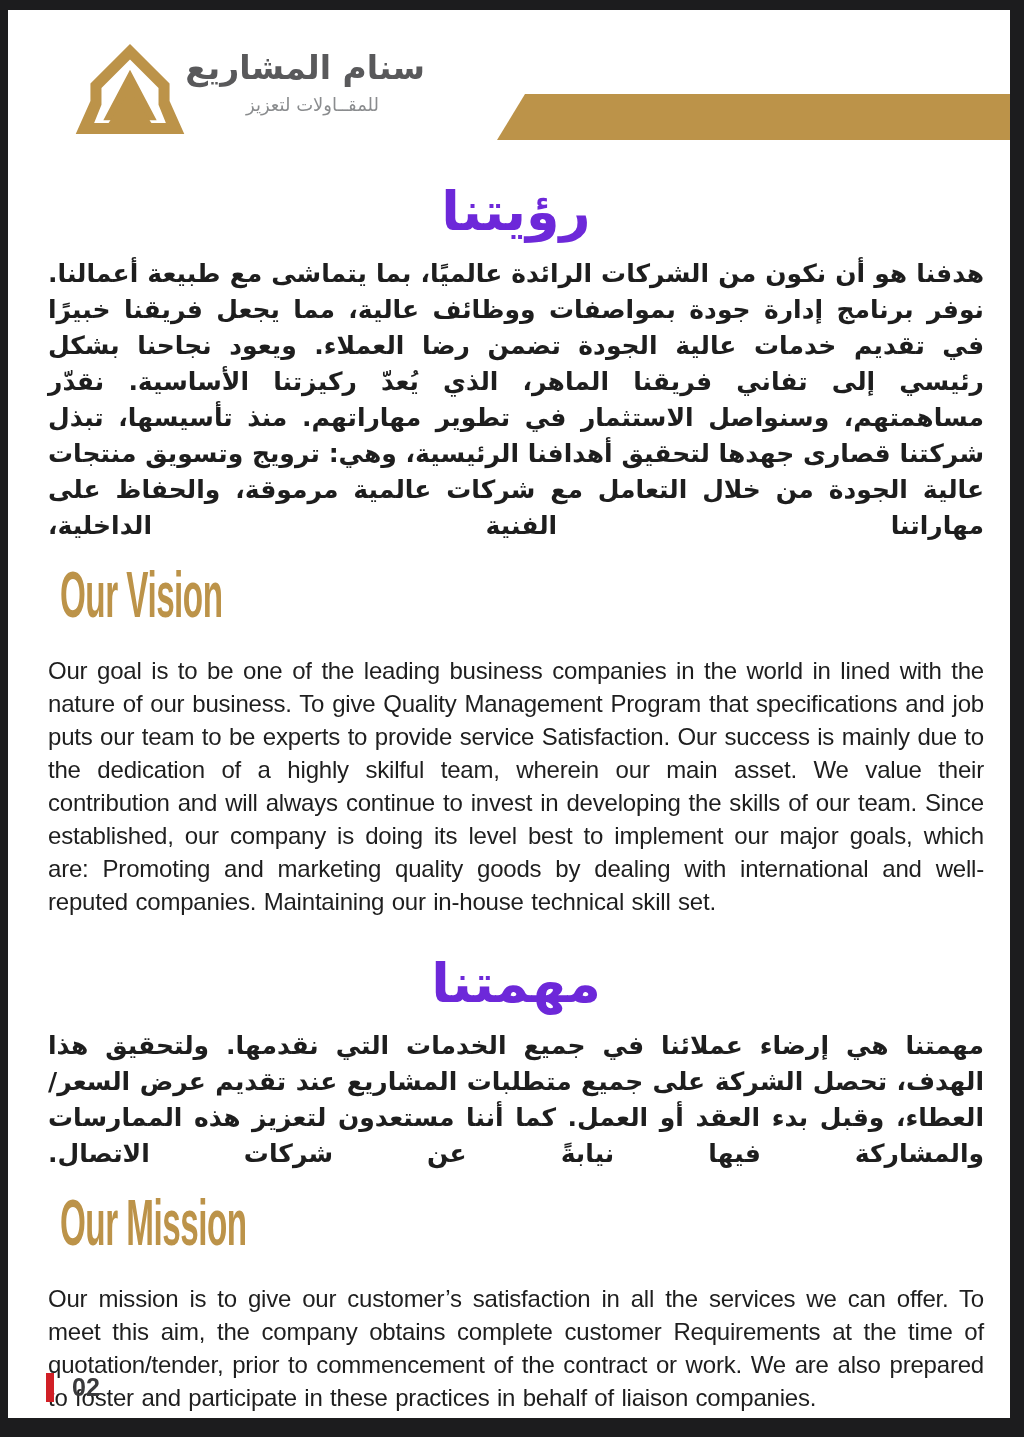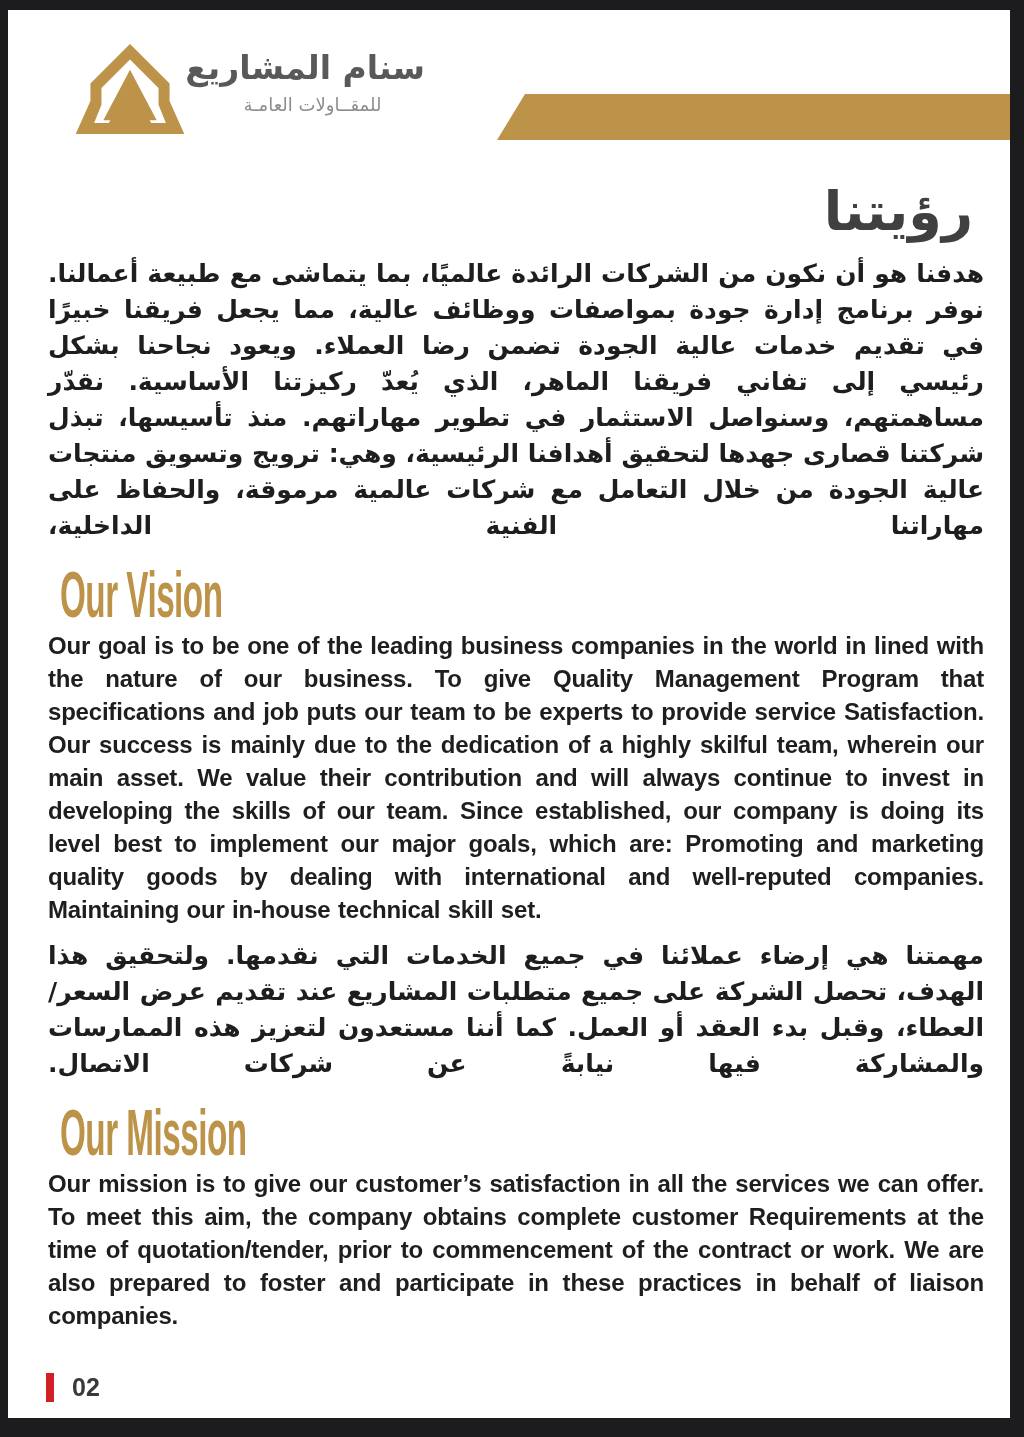--- a/index.html
+++ b/index.html
@@ -69,28 +69,28 @@
     right: 0;
     height: 46px;
     background: #bc9349;
     clip-path: polygon(28px 0, 100% 0, 100% 100%, 0 100%);
   }
   
   .content {
     padding: 0 26px 0 40px;
   }
   .ar-heading {
-    margin: 34px 11px 0 0;
+    margin: 34px 0 0 0;
     direction: rtl;
-    text-align: right;
+    text-align: center;
     font-family: "DejaVu Sans", sans-serif;
     font-weight: 700;
     font-size: 54px;
     line-height: 64px;
-    color: #404040;
+    color: #6d28d9;
   }
   .ar-body {
     margin: 12px 0 0 0;
     direction: rtl;
     text-align: justify;
     text-align-last: justify;
     font-family: "DejaVu Sans", sans-serif;
     font-weight: 700;
     font-size: 25px;
     line-height: 36px;
@@ -105,28 +105,27 @@
     color: #bc9349;
     letter-spacing: -1px;
     white-space: nowrap;
   }
   .en-heading .squeeze {
     display: inline-block;
     transform: scaleX(0.52);
     transform-origin: left center;
   }
   .en-body {
-    margin: 1px 0 0 0;
+    margin: 26px 0 0 0;
     text-align: justify;
     font-size: 24px;
     line-height: 33px;
     color: #1e1e1e;
     letter-spacing: -0.2px;
     word-spacing: 1px;
-    font-weight: bold;
   }
   
   .footer {
     position: absolute;
     left: 38px;
     bottom: 16px;
     display: flex;
     align-items: flex-start;
   }
   .footer .red-bar {
@@ -157,35 +156,36 @@
 
     <div class="brand-row">
       <svg class="logo-mark" viewBox="0 0 120 100" xmlns="http://www.w3.org/2000/svg">
         <path fill="#bc9349" fill-rule="evenodd" d="M60 1 L103 44 L103 63 L119 99 L1 99 L17 63 L17 44 Z
                  M60 18 L91 49 L91 67 L99 87 L21 87 L29 67 L29 49 Z"></path>
         <path fill="#bc9349" d="M60 29 L89 84 L75 84 L60 55 L45 84 L31 84 Z"></path>
         <path fill="#bc9349" d="M60 52 L84 88 L36 88 Z"></path>
       </svg>
       <div class="wordmark">
         <div class="title">سنام المشاريع</div>
-        <div class="subtitle">للمقــاولات العامـة</div>
+        <div class="subtitle">للمقــاولات لتعزيز</div>
       </div>
       <div class="gold-stripe"></div>
     </div>
 
     <div class="content">
 
       <h1 class="ar-heading">رؤيتنا</h1>
 
       <p class="ar-body">هدفنا هو أن نكون من الشركات الرائدة عالميًا، بما يتماشى مع طبيعة أعمالنا. نوفر برنامج إدارة جودة بمواصفات ووظائف عالية، مما يجعل فريقنا خبيرًا في تقديم خدمات عالية الجودة تضمن رضا العملاء. ويعود نجاحنا بشكل رئيسي إلى تفاني فريقنا الماهر، الذي يُعدّ ركيزتنا الأساسية. نقدّر مساهمتهم، وسنواصل الاستثمار في تطوير مهاراتهم. منذ تأسيسها، تبذل شركتنا قصارى جهدها لتحقيق أهدافنا الرئيسية، وهي: ترويج وتسويق منتجات عالية الجودة من خلال التعامل مع شركات عالمية مرموقة، والحفاظ على مهاراتنا الفنية الداخلية،</p>
 
       <h2 class="en-heading"><span class="squeeze">Our Vision</span></h2>
 
       <p class="en-body">Our goal is to be one of the leading business companies in the world in lined with the nature of our business. To give Quality Management Program that specifications and job puts our team to be experts to provide service Satisfaction. Our success is mainly due to the dedication of a highly skilful team, wherein our main asset. We value their contribution and will always continue to invest in developing the skills of our team. Since established, our company is doing its level best to implement our major goals, which are: Promoting and marketing quality goods by dealing with international and well-reputed companies. Maintaining our in-house technical skill set.</p>
 
+      <h1 class="ar-heading">مهمتنا</h1>
 
       <p class="ar-body">مهمتنا هي إرضاء عملائنا في جميع الخدمات التي نقدمها. ولتحقيق هذا الهدف، تحصل الشركة على جميع متطلبات المشاريع عند تقديم عرض السعر/العطاء، وقبل بدء العقد أو العمل. كما أننا مستعدون لتعزيز هذه الممارسات والمشاركة فيها نيابةً عن شركات الاتصال.</p>
 
       <h2 class="en-heading"><span class="squeeze">Our Mission</span></h2>
 
       <p class="en-body">Our mission is to give our customer’s satisfaction in all the services we can offer. To meet this aim, the company obtains complete customer Requirements at the time of quotation/tender, prior to commencement of the contract or work. We are also prepared to foster and participate in these practices in behalf of liaison companies.</p>
 
     </div>
 
     <div class="footer">

